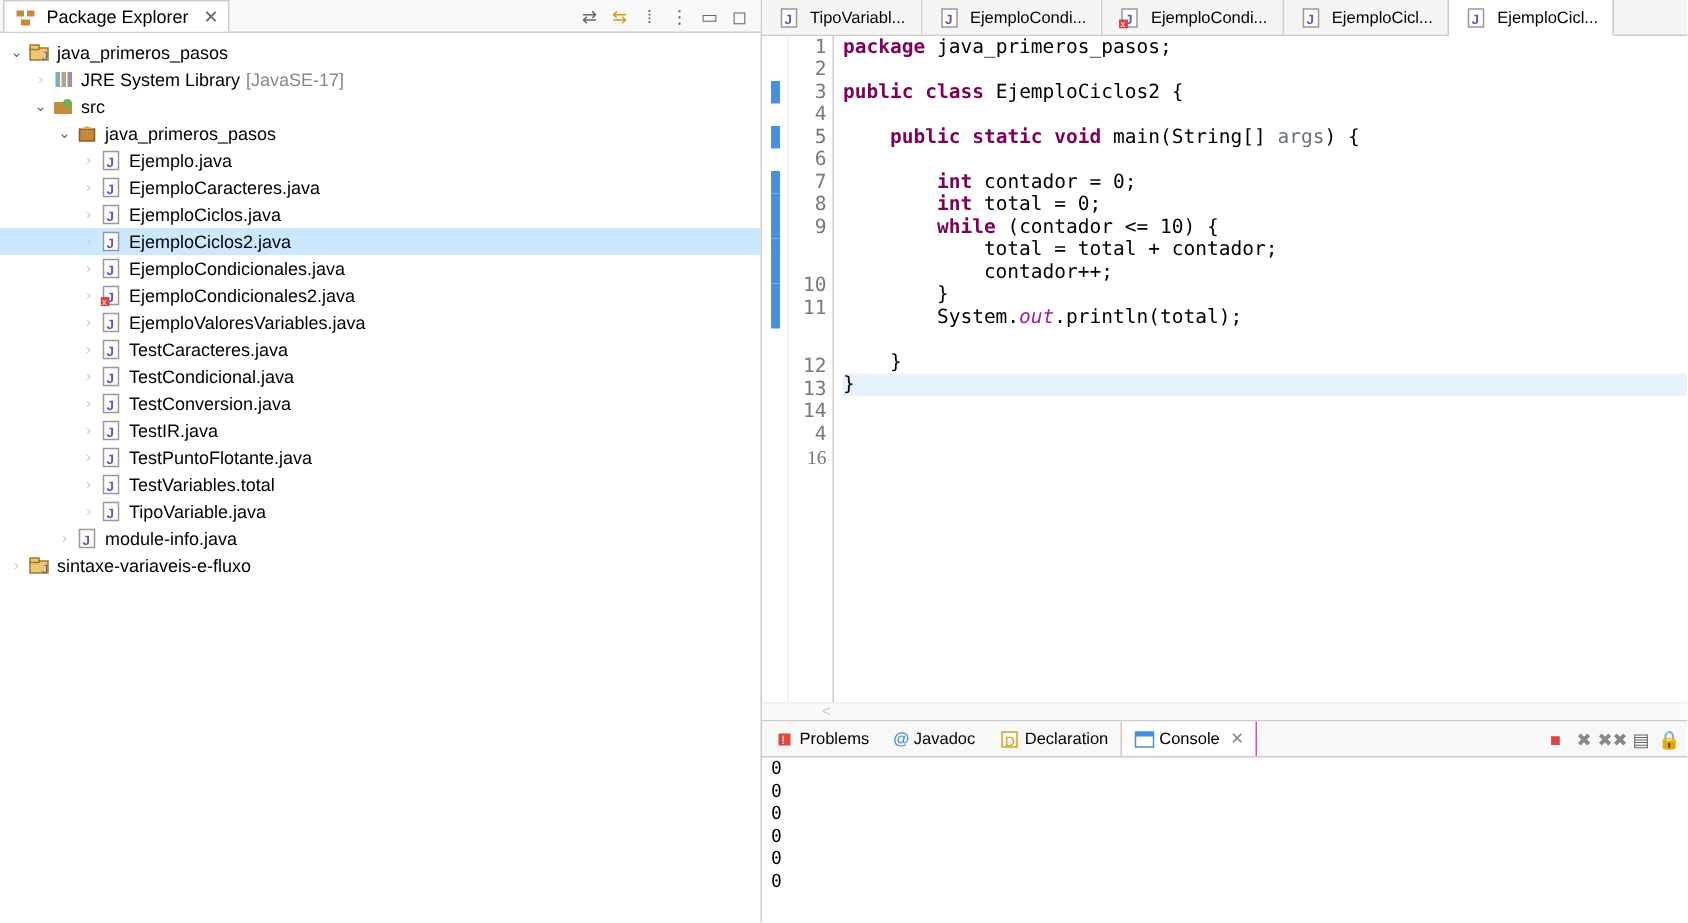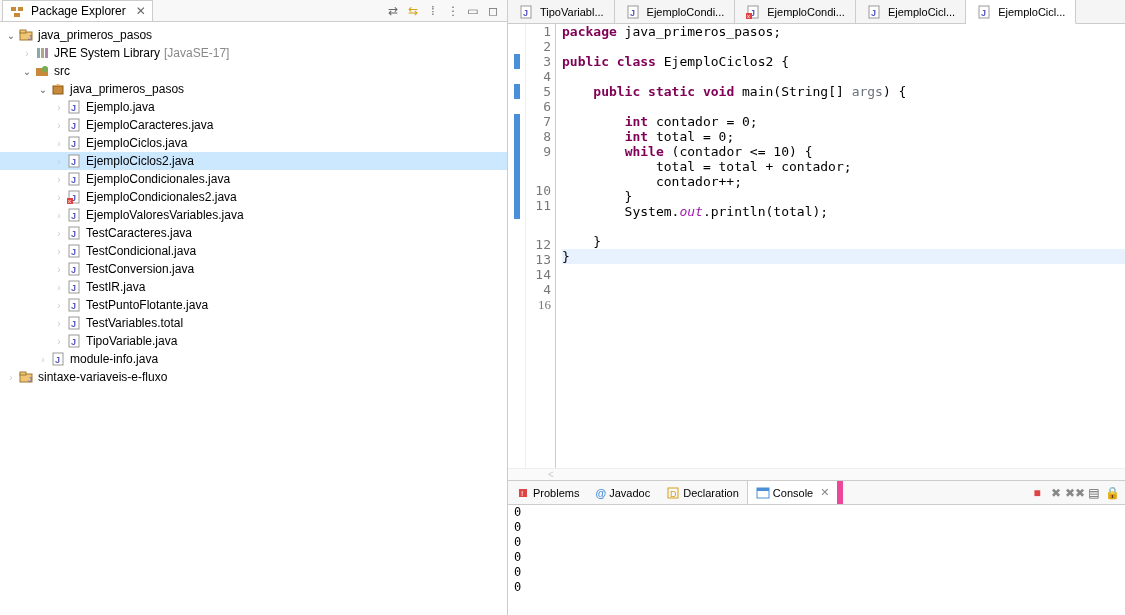--- a/index.html
+++ b/index.html
@@ -27,21 +27,21 @@
 .gutter { width: 30px; background: #fff; border-right: 1px solid #ccc; text-align: right; color: #787878; padding-right: 4px; line-height: 15px; }
 .code { flex: 1; background: #fff; line-height: 15px; white-space: pre; padding-left: 6px; overflow-x: auto; }
 .code-line { height: 15px; }
 .code-line.hl { background: #e8f2fe; }
 .kw { color: #7f0055; font-weight: bold; }
 .field { color: #a21caf; font-style: italic; }
 .arg-grey { color: #6a737d; }
 .bottom-pane { height: 135px; border-top: 1px solid #ccc; display: flex; flex-direction: column; }
 .bottom-tabs { display: flex; align-items: center; height: 24px; border-bottom: 1px solid #ccc; background: #f8f8f8; }
 .btab { display: flex; align-items: center; gap: 3px; padding: 0 8px; height: 100%; font-size: 11px; cursor: pointer; }
-.btab.active { background: #fff; border-left: 1px solid #ccc; border-right: 6px solid #ec4899; }
+.btab.active { background: #fff; border-left: 1px solid #ccc; border-right: 1px solid #ec4899; }
 .btab-toolbar { margin-left: auto; display: flex; gap: 3px; padding-right: 4px; }
 .console-header { font-size: 11px; color: #555; padding: 2px 6px; }
 .console-out { flex: 1; font-family: Consolas, monospace; font-size: 12px; padding: 0 6px; line-height: 15px; white-space: pre; }
 svg { display: block; }
 </style>
 </head>
 <body>
 
 <div class="left-panel">
   <div class="view-header">

